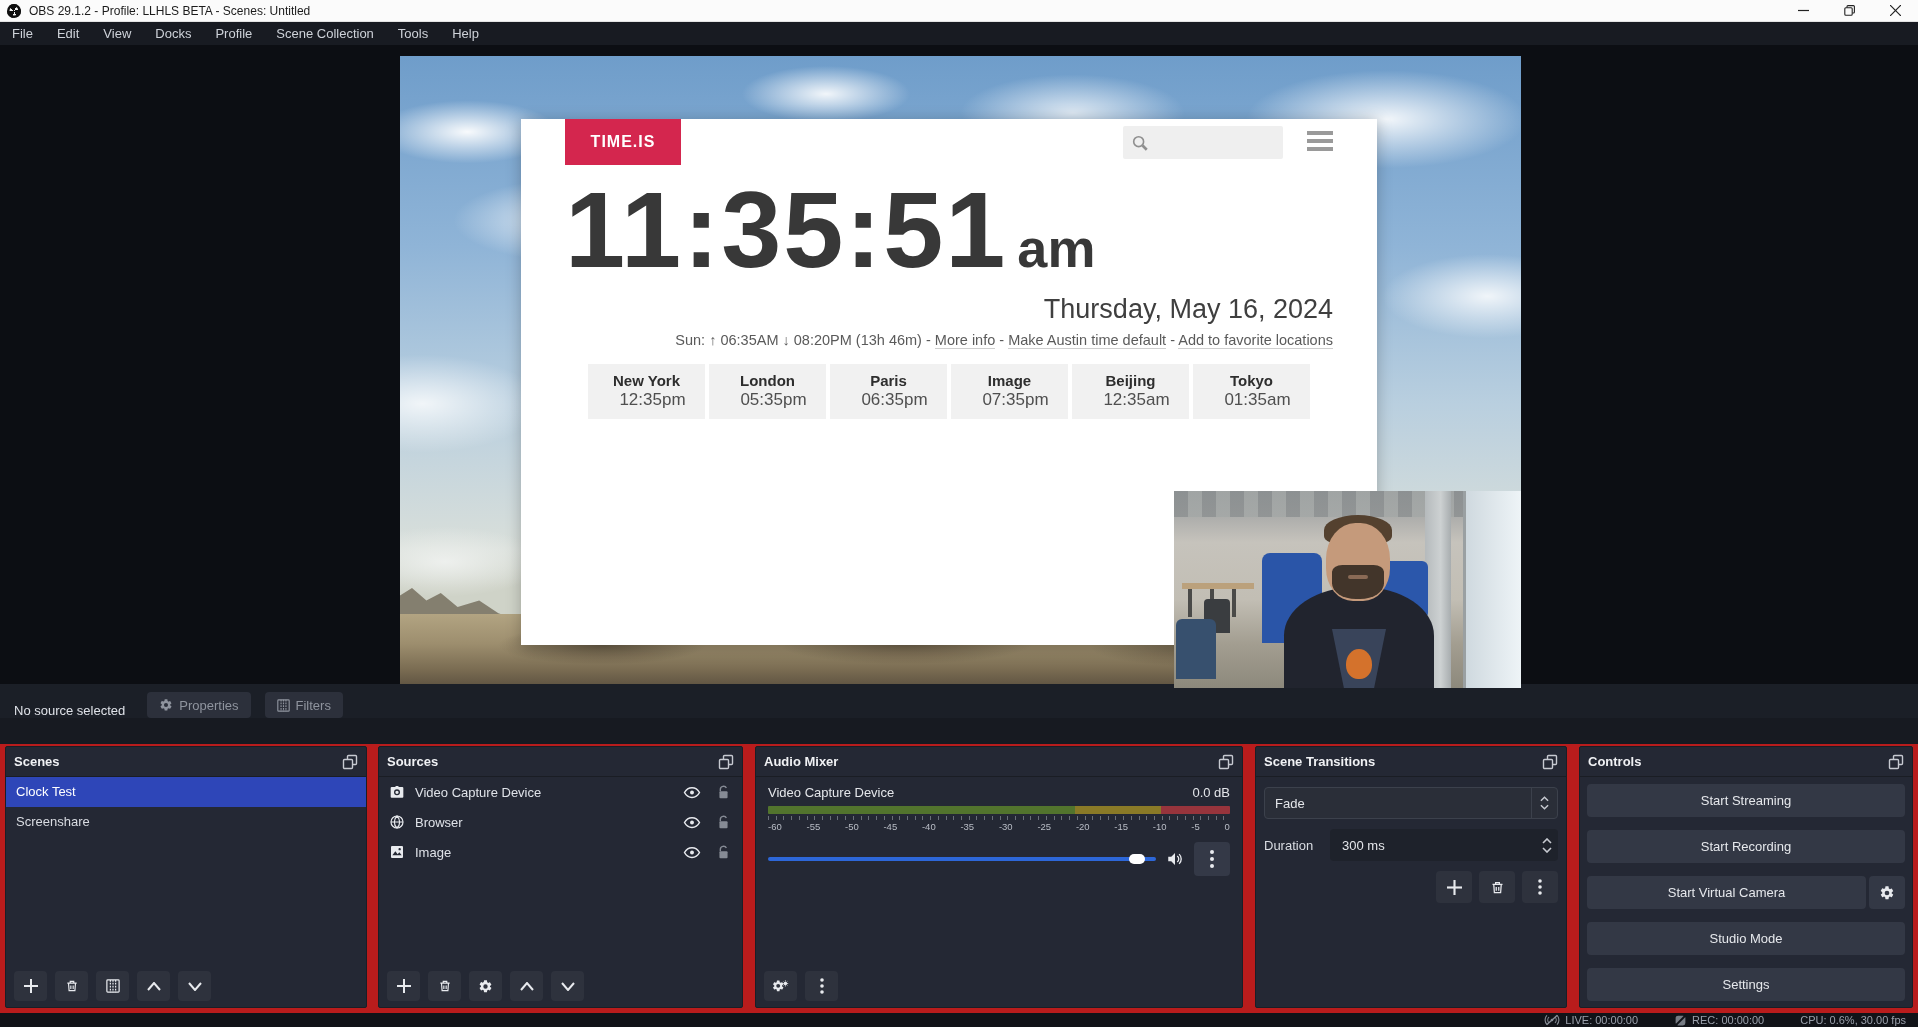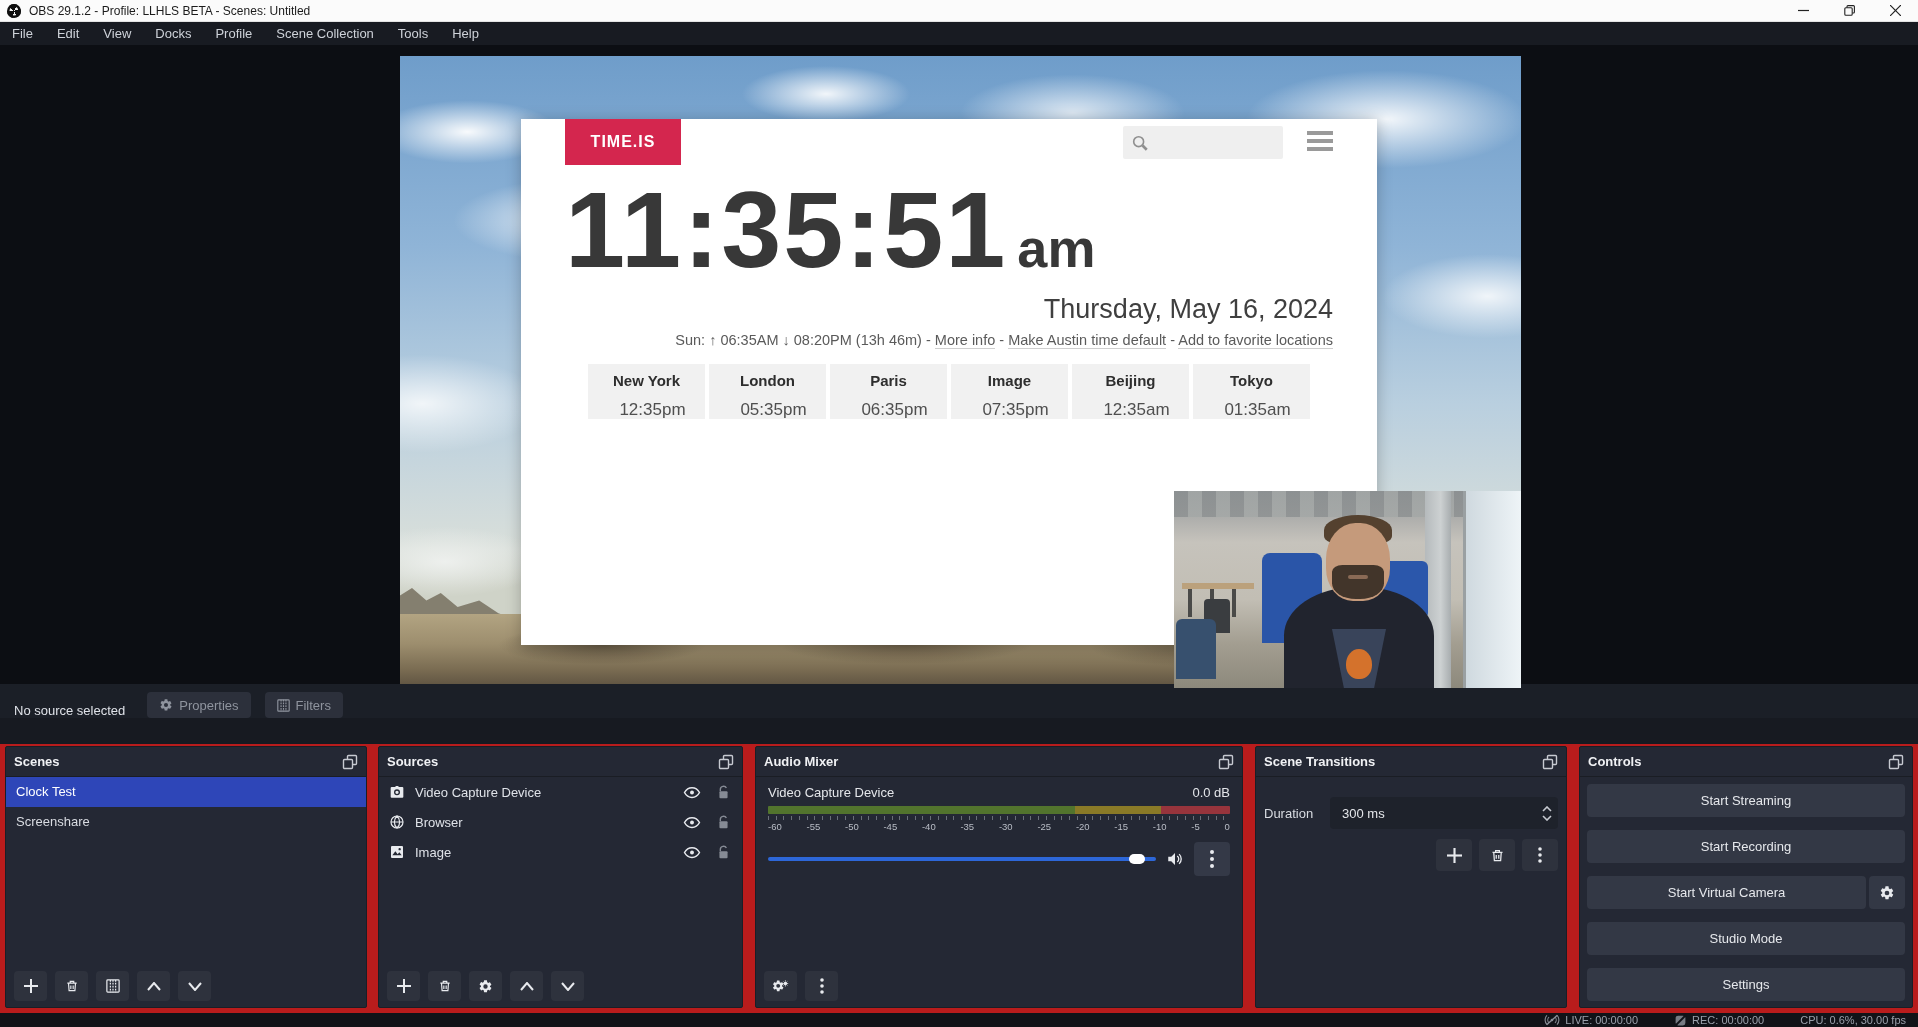--- a/index.html
+++ b/index.html
@@ -60,21 +60,21 @@
   #site-heading b { font-weight:bold; color:#2e2e2e; }
   #clock-row { margin-top:2px; text-align:left; color:#383838; white-space:nowrap; }
   #clock-time { font-size:108px; font-weight:bold; letter-spacing:2px; }
   #clock-ampm { font-size:54px; font-weight:bold; margin-left:10px; }
   #site-date { text-align:right; font-size:27px; font-weight:300; color:#3f3f3f; margin-top:2px; }
   #sun-line { text-align:right; font-size:14.5px; color:#5a5a5a; margin-top:7px; }
   #sun-line .lnk { border-bottom:1px solid #cfcfcf; }
   #cities { margin-top:16px; display:flex; justify-content:center; gap:4px; }
   .city { width:117px; height:55px; background:#f1f1f1; text-align:center; padding-top:8px; }
   .city .cname { font-size:15px; font-weight:bold; color:#2e2e2e; }
-  .city .ctime { font-size:17px; color:#4f4f4f; margin-top:11px;padding-left:12px; }
+  .city .ctime { font-size:17px; color:#4f4f4f; margin-top:1px;padding-left:12px; }
 
   
   #webcam { position:absolute; left:774px; top:435px; width:347px; height:197px; overflow:hidden;
     background:linear-gradient(180deg,#93979a 0%,#c6c3bc 26%,#c2beb4 55%,#a29d90 78%,#8d897c 100%); z-index:3; }
   .wc-ceiling { position:absolute; left:0; top:0; width:100%; height:26px;
     background:repeating-linear-gradient(90deg,#8b8f90 0 14px,#a3a7a6 14px 28px); opacity:.8; }
   .wc-window { position:absolute; right:0; top:0; width:58px; height:100%;
     background:linear-gradient(90deg,#cfd9df,#eef4f7); border-left:3px solid #9aa0a2; }
   .wc-column { position:absolute; right:70px; top:0; width:26px; height:100%;
     background:linear-gradient(90deg,#b5babc,#cdd1d2 60%,#a8adaf); }
@@ -509,20 +509,31 @@
 
   <div class="dock" id="dock-transitions">
     <div class="dock-head">
       <span>Scene Transitions</span>
       <svg class="dock-pop" width="16" height="16" viewBox="0 0 16 16" fill="none" stroke="#c7cad1" stroke-width="1.4">
         <rect x="5.5" y="1.5" width="9" height="9" rx="1"></rect>
           <rect x="1.5" y="5.5" width="9" height="9" rx="1" fill="#242834"></rect>
       </svg>
     </div>
     <div id="trans-body">
+      <div id="trans-combo">
+        <span id="trans-combo-label">Fade</span>
+        <div id="trans-combo-arrows">
+          <svg width="9" height="6" viewBox="0 0 10 6" fill="none" stroke="#c7cad1" stroke-width="1.6">
+              <polyline points="1,5 5,1 9,5"></polyline>
+            </svg>
+          <svg width="9" height="6" viewBox="0 0 10 6" fill="none" stroke="#c7cad1" stroke-width="1.6">
+              <polyline points="1,1 5,5 9,1"></polyline>
+            </svg>
+        </div>
+      </div>
       <div id="dur-row">
         <span id="dur-label">Duration</span>
         <div id="dur-field">
           <span>300 ms</span>
           <div id="dur-arrows">
             <svg width="10" height="6" viewBox="0 0 10 6" fill="none" stroke="#c7cad1" stroke-width="1.6">
                 <polyline points="1,5 5,1 9,5"></polyline>
               </svg>
             <svg width="10" height="6" viewBox="0 0 10 6" fill="none" stroke="#c7cad1" stroke-width="1.6">
                 <polyline points="1,1 5,5 9,1"></polyline>

